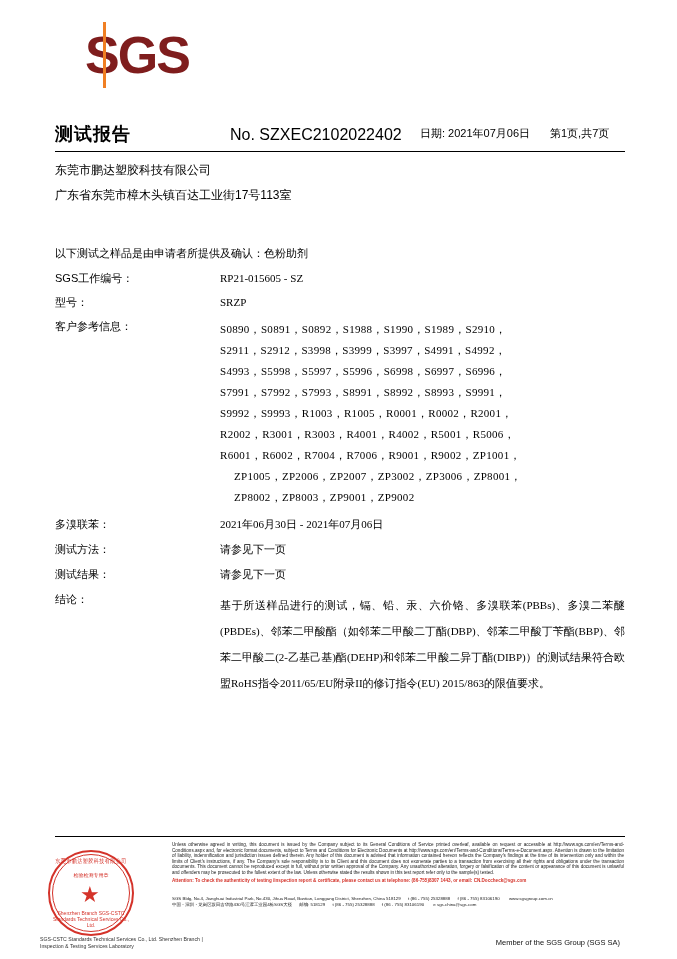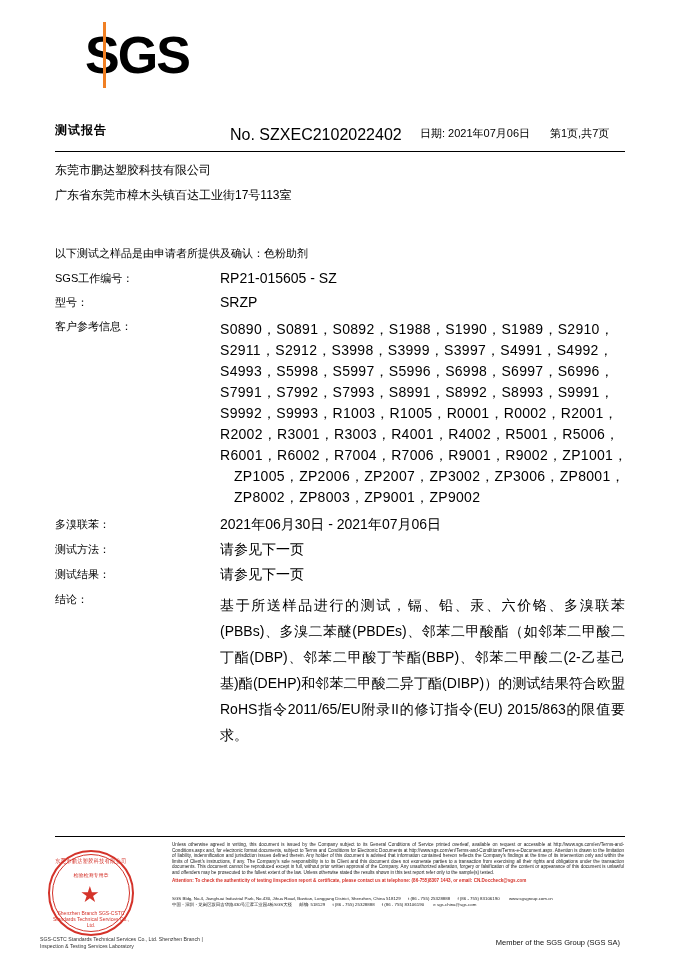--- a/index.html
+++ b/index.html
@@ -28,21 +28,21 @@
     left: 85px;
     top: 28px;
     width: 120px;
     height: 62px;
   }
   .logo-text {
     font-family: "Liberation Sans", sans-serif;
     font-weight: bold;
     font-size: 52px;
     letter-spacing: -2px;
-    color: #000000;
+    color: #7f1d1d;
     line-height: 54px;
     margin: 0;
     padding: 0;
   }
   .logo-bar {
     position: absolute;
     left: 103px;
     top: 22px;
     width: 3px;
     height: 66px;
@@ -54,21 +54,21 @@
     position: absolute;
     left: 55px;
     top: 122px;
     width: 570px;
     height: 24px;
   }
   .report-title {
     position: absolute;
     left: 0;
     top: 0;
-    font-size: 12px;
+    font-size: 18px;
     font-weight: bold;
     color: #000;
     letter-spacing: 1px;
   }
   .report-no {
     position: absolute;
     left: 175px;
     top: 4px;
     font-size: 16px;
   }
@@ -128,22 +128,23 @@
     margin-bottom: 9px;
   }
   .field-label {
     width: 165px;
     flex: 0 0 165px;
     font-size: 11px;
     line-height: 15px;
   }
   .field-value {
     flex: 1;
-    font-size: 14px;
+    font-size: 11px;
     line-height: 15px;
+    font-family: Liberation Serif, serif;
   }
   .client-ref .field-value {
     line-height: 21px;
     letter-spacing: 0.3px;
   }
   .client-ref-line {
     display: block;
     white-space: pre;
   }
   .client-ref-line.indent {

